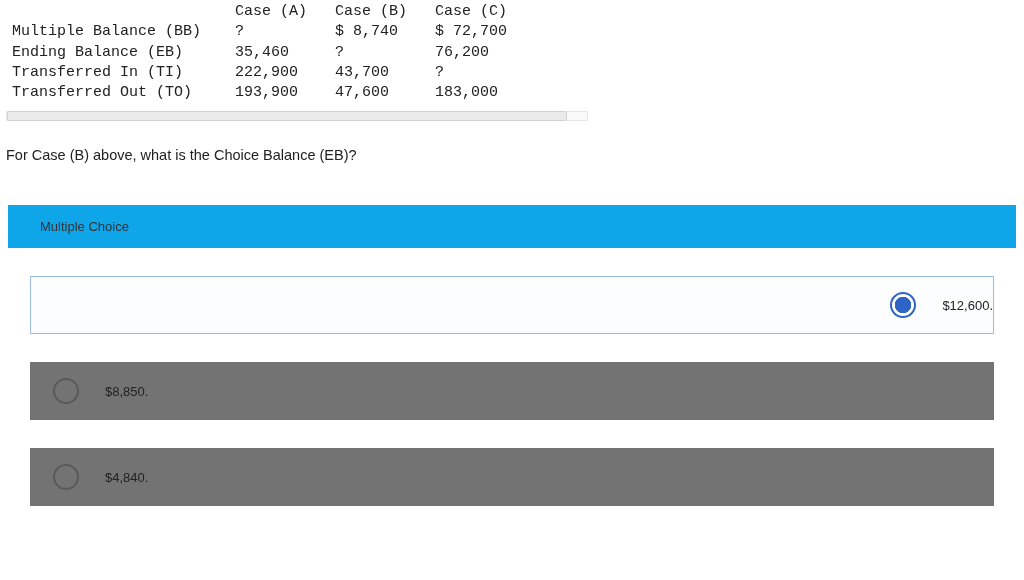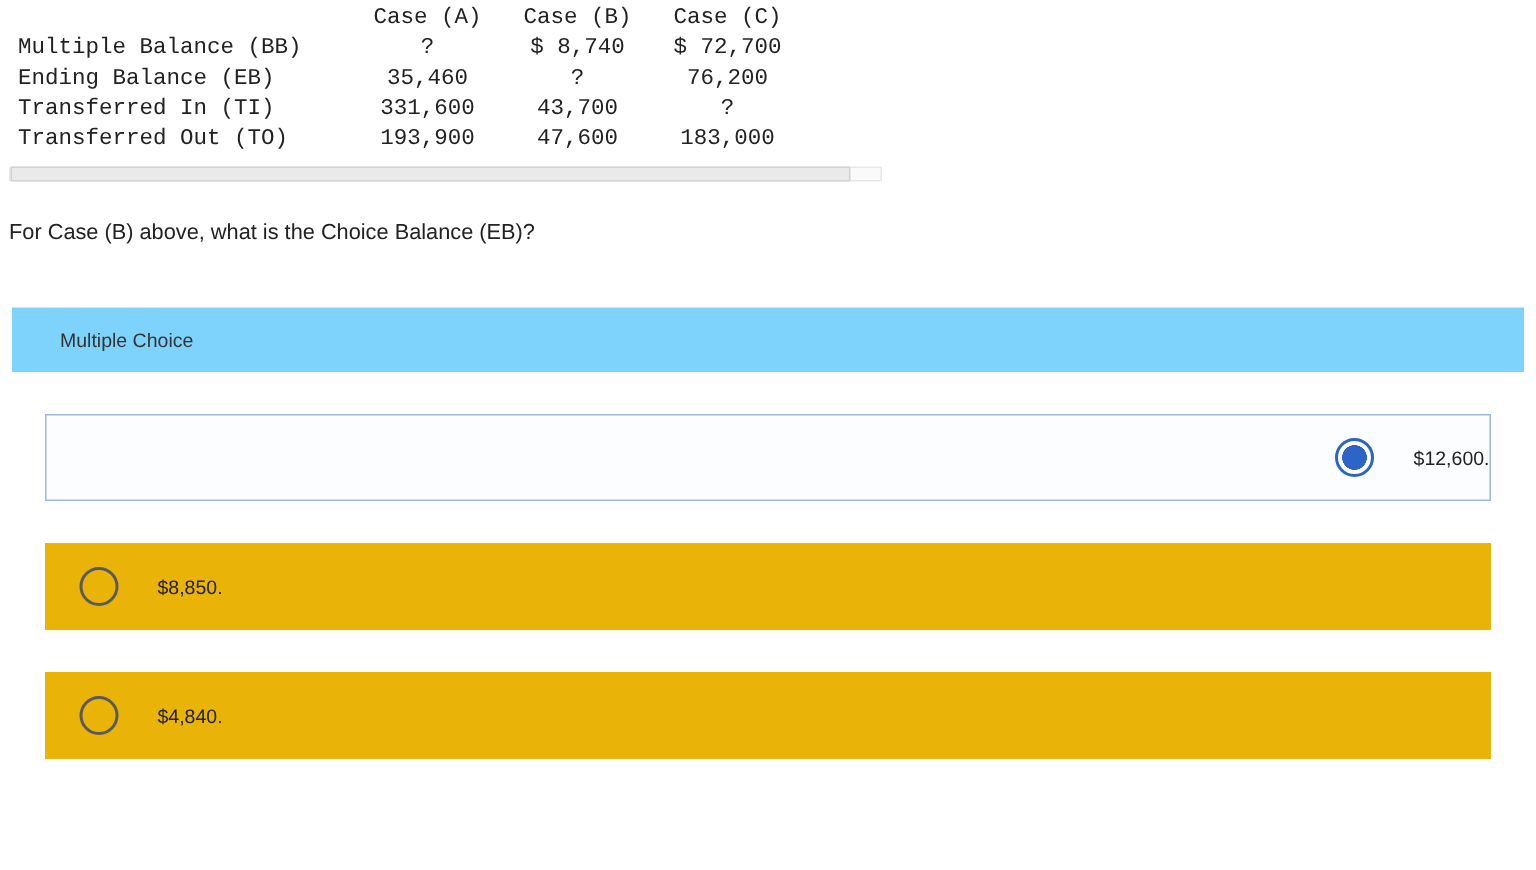--- a/index.html
+++ b/index.html
@@ -24,21 +24,21 @@
     .data-table .row {
       display: flex;
     }
     .rowlabel {
       width: 235px;
       padding-left: 12px;
       white-space: pre;
     }
     .cell {
       width: 100px;
-      text-align: center;
+      text-align: left;
       white-space: pre;
     }
     .hdr .rowlabel { visibility: hidden; }
     .scroll-region {
       width: 582px;
       height: 10px;
       background: #fafafa;
       border: 1px solid #e7e7e7;
       border-radius: 1px;
       margin: 2px 0 0 6px;
@@ -54,28 +54,28 @@
     }
     .question {
       font-size: 14.5px;
       color: #222;
       padding: 26px 0 0 6px;
     }
     .mc-wrapper {
       margin: 42px 8px 0 8px;
     }
     .mc-header {
-      background: #7dd3fc;
+      background: #0ea5e9;
       font-size: 13px;
       color: #333;
       padding: 14px 0 14px 32px;
     }
     .options { padding: 28px 22px 0 22px; display:flex; flex-direction:column; gap:28px;}
     .option {
-      background: #eab308;
+      background: #737373;
       display: flex;
       align-items: center;
       height: 58px;
       padding-left: 22px;
       gap: 26px;
       border: 1px solid transparent;
     }
     .option.selected {
       background: #fcfdff;
       border: 1px solid #9cb9e6;
@@ -114,21 +114,21 @@
     <span class="cell">$ 72,700</span>
   </div>
   <div class="row">
     <span class="rowlabel">Ending Balance (EB)</span>
     <span class="cell">35,460</span>
     <span class="cell">?</span>
     <span class="cell">76,200</span>
   </div>
   <div class="row">
     <span class="rowlabel">Transferred In (TI)</span>
-    <span class="cell">331,600</span>
+    <span class="cell">222,900</span>
     <span class="cell">43,700</span>
     <span class="cell">?</span>
   </div>
   <div class="row">
     <span class="rowlabel">Transferred Out (TO)</span>
     <span class="cell">193,900</span>
     <span class="cell">47,600</span>
     <span class="cell">183,000</span>
   </div>
 </div>

